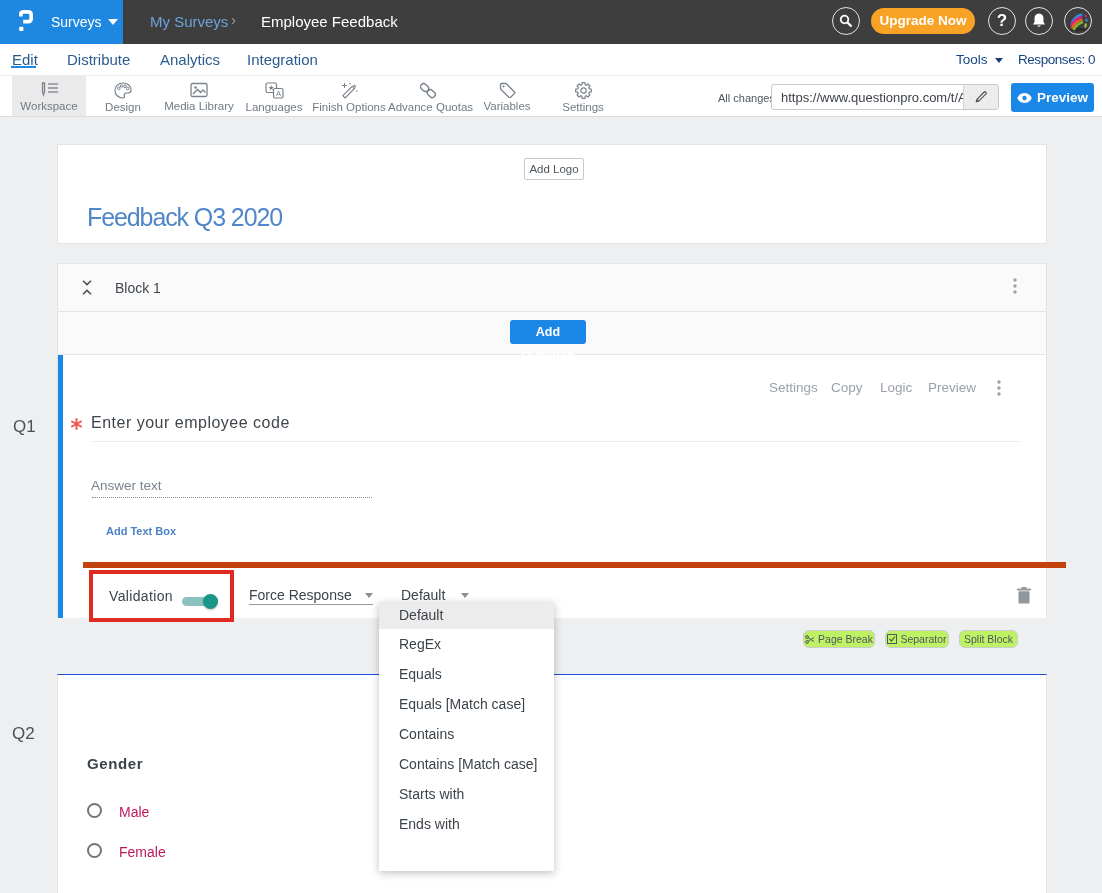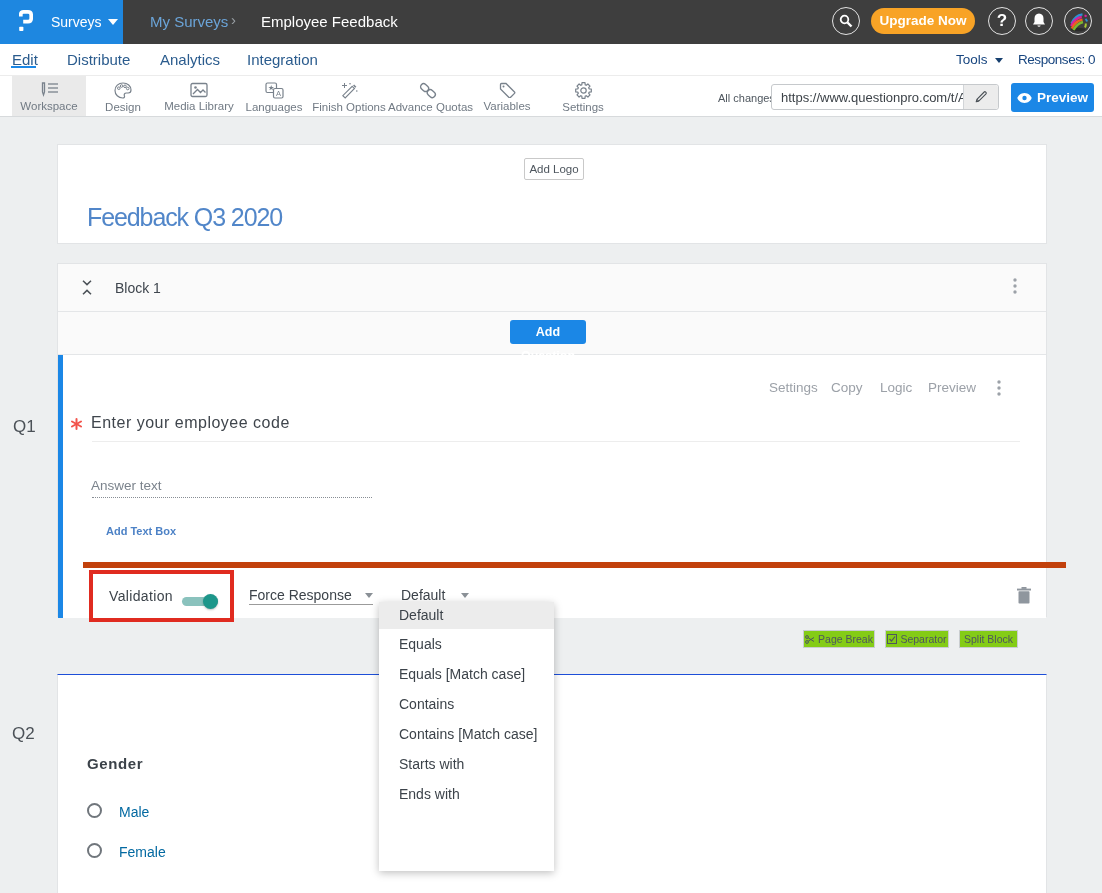--- a/index.html
+++ b/index.html
@@ -66,26 +66,26 @@
 #forceresp { position:absolute; left:166px; top:20px; font-size:14px; line-height:15px; color:#3c434a; border-bottom:1px solid #9b9b9b; padding:0 0 1px 0; width:124px; display:inline-block; }
 #defsel { position:absolute; left:318px; top:20px; font-size:14px; line-height:15px; color:#3c434a; border-bottom:1px solid #9b9b9b; padding:0 0 1px 0; width:68px; display:inline-block; }
 .caret { display:inline-block; width:0; height:0; border-left:4px solid transparent; border-right:4px solid transparent; border-top:5px solid #8a9096; margin-left:10px; vertical-align:middle; }
 
 
 #ddpanel { position:absolute; left:379px; top:602px; width:175px; height:269px; background:#fff; box-shadow:0 2px 8px rgba(0,0,0,.25); z-index:30; }
 .dditem { height:30px; line-height:30px; padding-left:20px; font-size:14px; color:#3c434a; }
 .dditem.sel { background:#ececec; height:27px; line-height:27px; }
 
 
-.pbbtn { position:absolute; top:630px; height:18px; background:#84cc16; border:1px solid #c9cdd0; border-radius:0; font-size:10.5px; color:#4e565e; text-align:center; line-height:16px; padding:0; z-index:5; white-space:nowrap; }
+.pbbtn { position:absolute; top:630px; height:18px; background:#bef264; border:1px solid #c9cdd0; border-radius:6px; font-size:10.5px; color:#4e565e; text-align:center; line-height:16px; padding:0; z-index:5; white-space:nowrap; }
 
 #card2 { top:674px; height:250px; border-top:1px solid #1d4ed8; }
 #gender { position:absolute; left:29px; top:80px; font-size:15px; font-weight:bold; letter-spacing:0.6px; color:#3b4249; }
 .radio { position:absolute; left:29px; width:15px; height:15px; border:2px solid #70767c; border-radius:50%; background:#fff; }
-.radlbl { position:absolute; left:61px; font-size:14px; color:#0369a1; }
+.radlbl { position:absolute; left:61px; font-size:14px; color:#be185d; }
 
 .qlabel { position:absolute; font-size:17px; color:#4b5157; }
 
 #trash { position:absolute; left:934px; top:19px; }
 </style>
 </head>
 <body>
 
 <div id="topbar">
   <div id="logoblk">
@@ -287,20 +287,21 @@
           <rect x="1.5" y="4.2" width="11" height="12.3" rx="0.8" fill="#8f969e"></rect>
           <rect x="0" y="1.6" width="14" height="1.9" fill="#8f969e"></rect>
           <rect x="4.5" y="0" width="5" height="1.9" fill="#8f969e"></rect>
         </svg>
     </div>
   </div>
 </div>
 
 <div id="ddpanel">
   <div class="dditem sel">Default</div>
+  <div class="dditem">RegEx</div>
   <div class="dditem">Equals</div>
   <div class="dditem">Equals [Match case]</div>
   <div class="dditem">Contains</div>
   <div class="dditem">Contains [Match case]</div>
   <div class="dditem">Starts with</div>
   <div class="dditem">Ends with</div>
 </div>
 
 <div class="pbbtn" style="left:803px; width:72px"><svg width="10" height="9" viewBox="0 0 10 9" style="vertical-align:-1px; margin-right:3px">
       <g stroke="#4e565e" stroke-width="1" fill="none">

